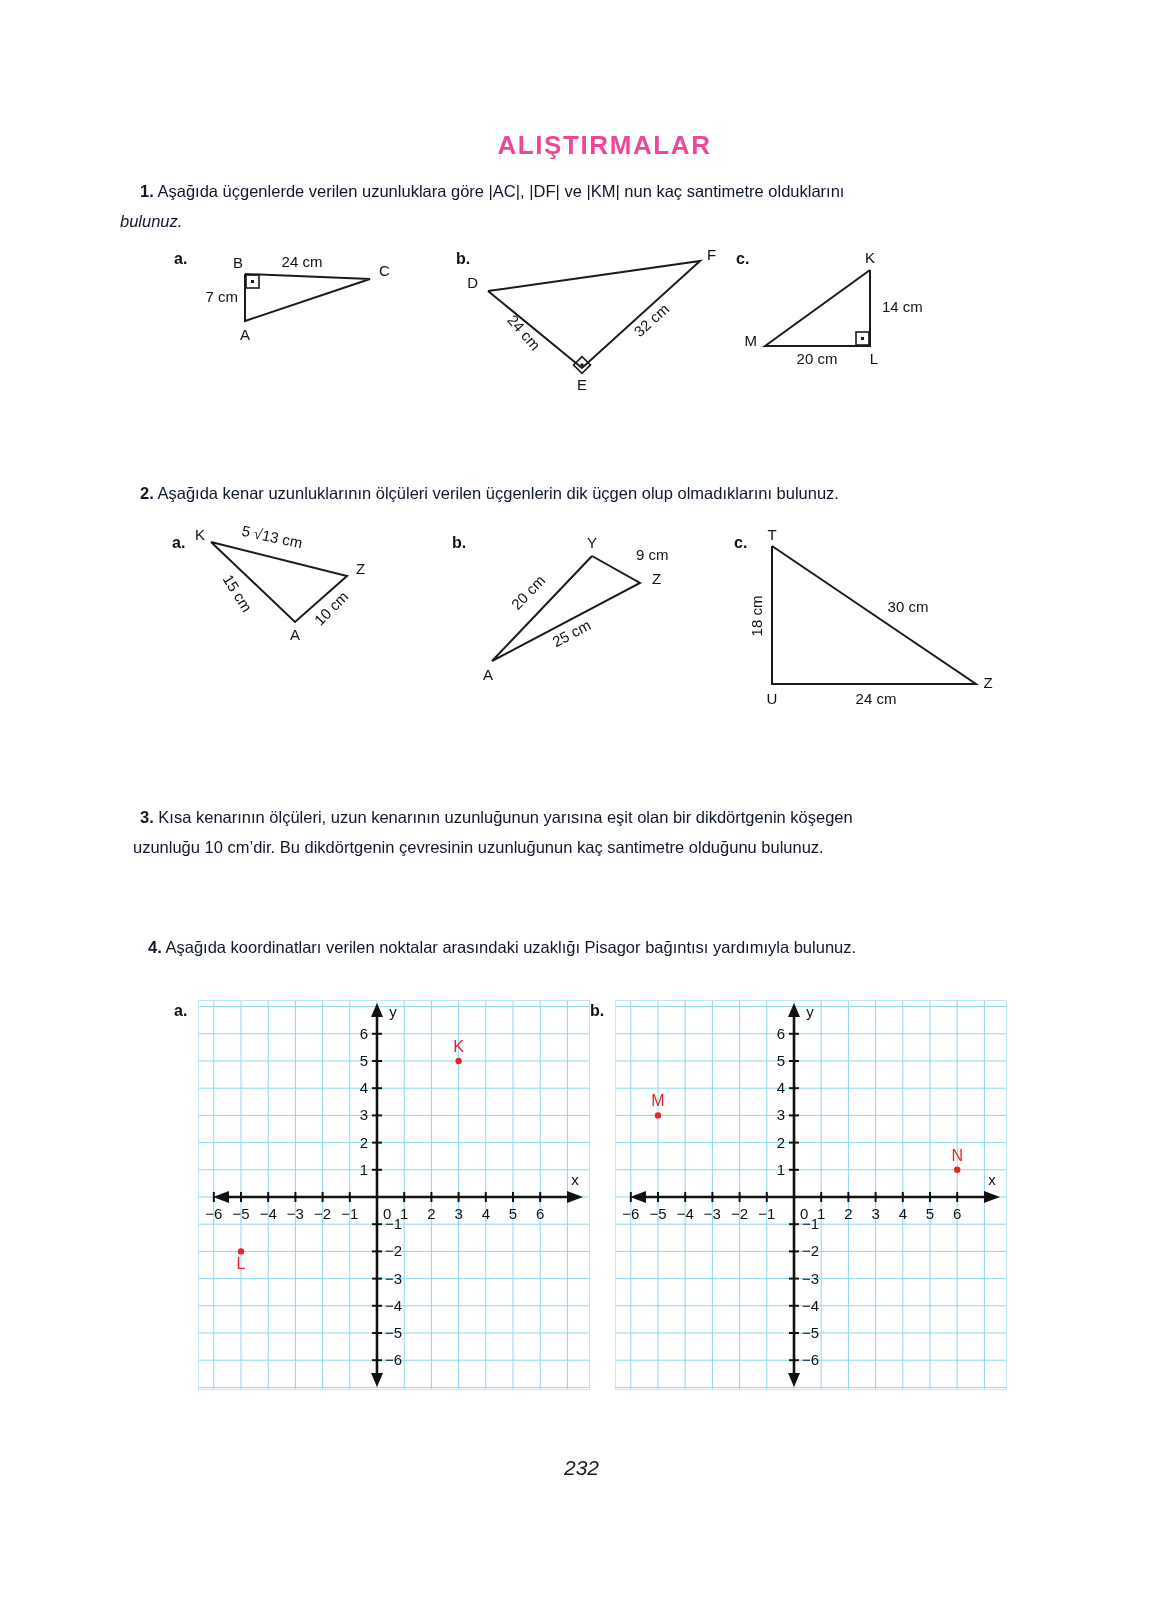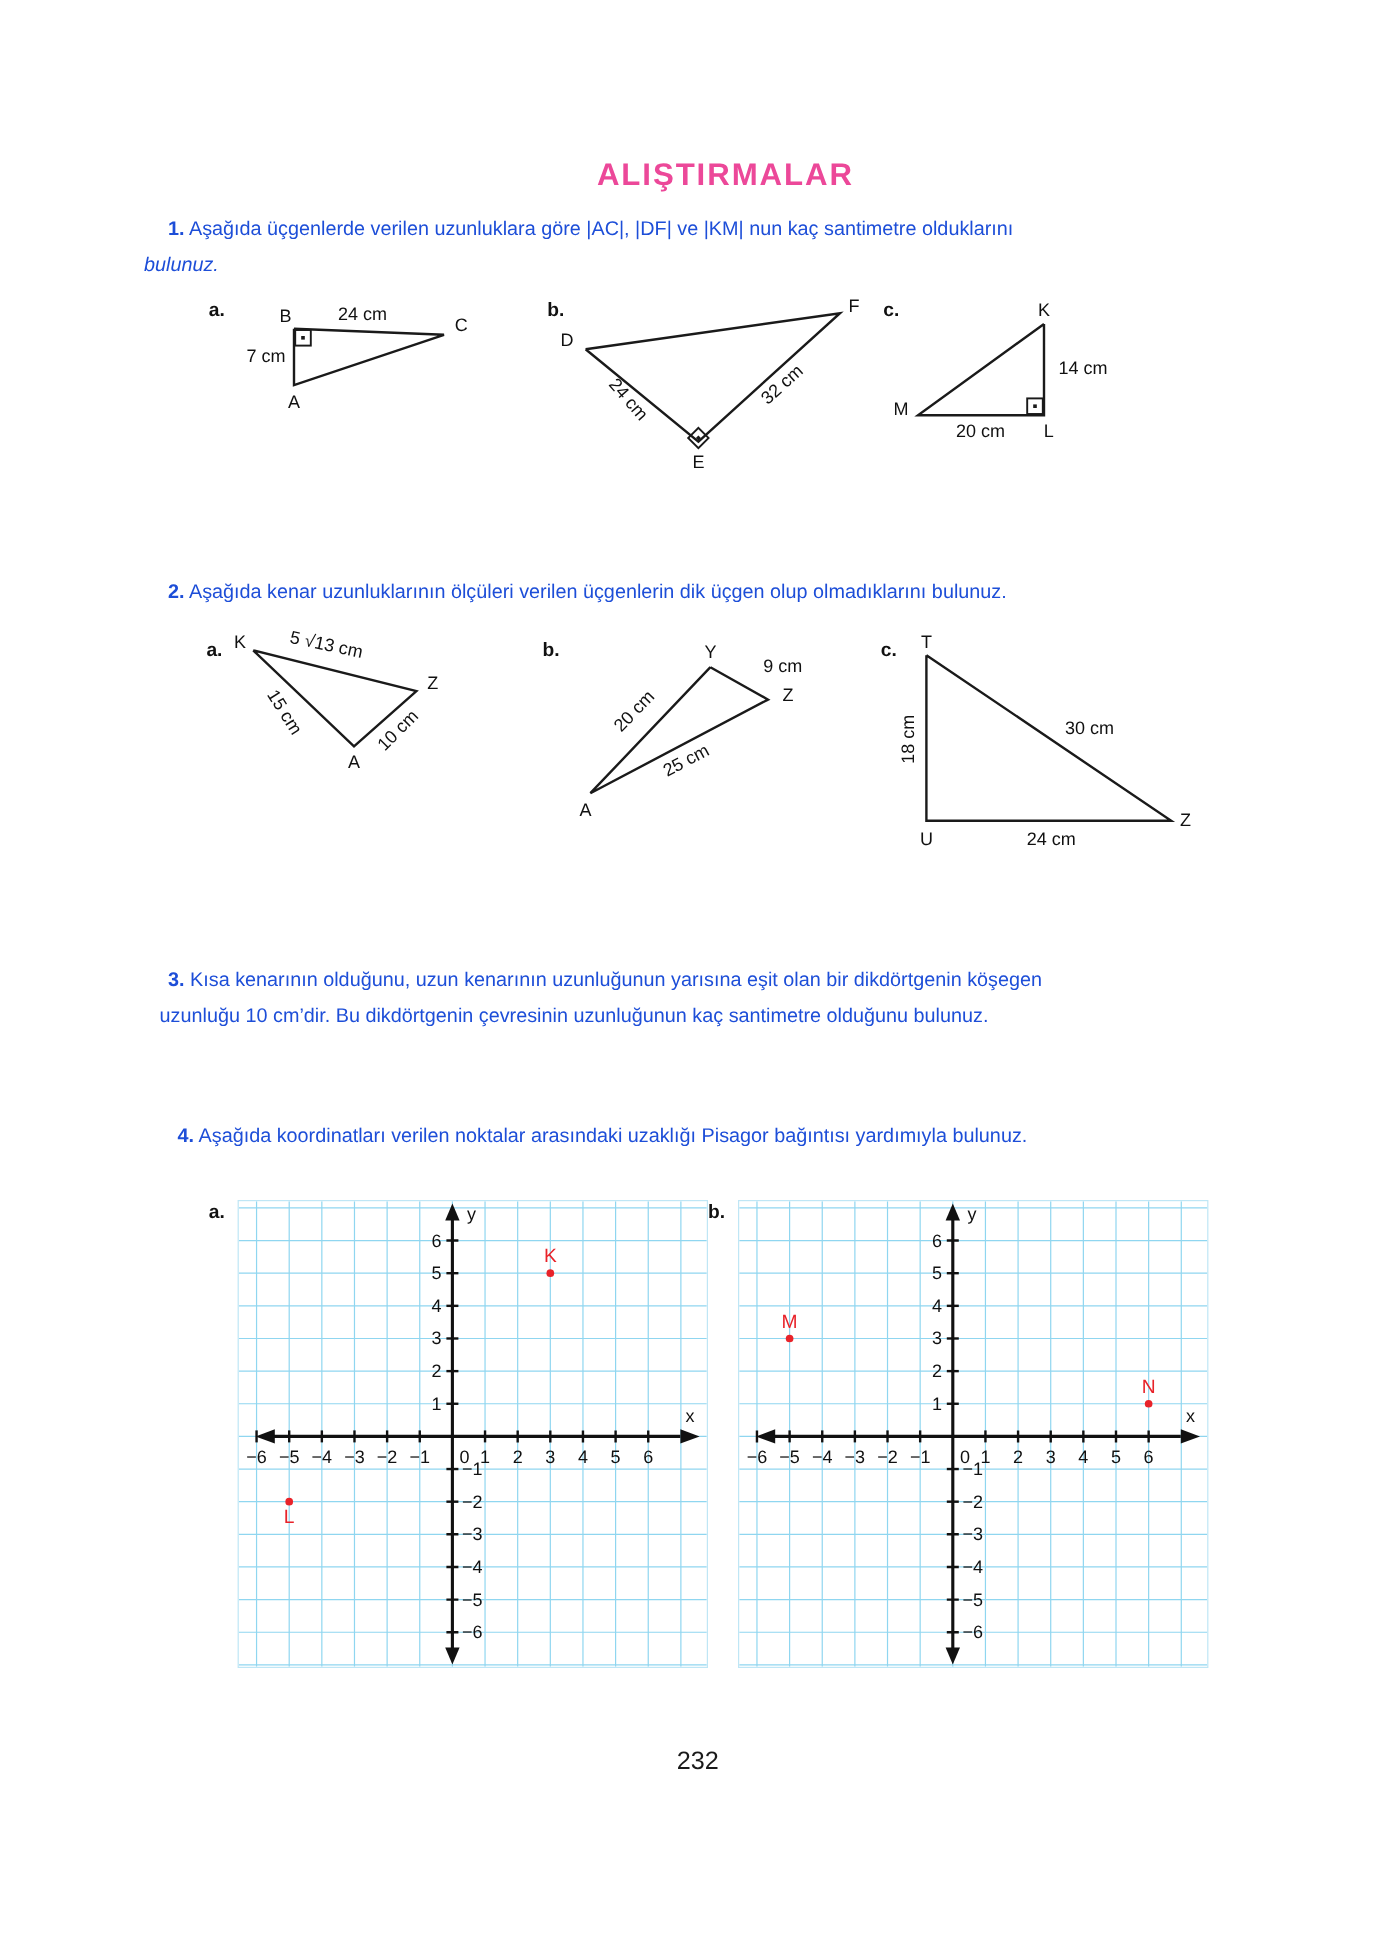--- a/index.html
+++ b/index.html
@@ -18,37 +18,37 @@
     position:absolute; left:0; top:130px; width:1163px;
     text-align:center;
     color:#ec4899;
     font-size:26px; font-weight:bold; letter-spacing:1.6px;margin-left:23px;
   }
 
   .qtext {
     position:absolute;
     font-size:16.5px;
     line-height:30px;
-    color:#1d4ed8;
+    color:#0f172a;
   }
   .qnum { font-weight:bold; }
 
   .lbl {
     position:absolute;
     font-size:16px;
     font-weight:bold;
     color:#111;
   }
 
   .fig { position:absolute; }
   .fig svg { display:block; overflow:visible; }
 
   .pagenum {
     position:absolute; left:0; top:1456px; width:1163px;
-    text-align:center; font-size:21px; color:#1a1a1a;
+    text-align:center; font-size:21px; color:#1a1a1a;font-style:italic;
   }
 
   
   .gridbox {
     position:absolute;
     background:#ffffff;
     border:1px solid #BFE6F5;
   }
   .gridbox svg { display:block; }
   .axis-label { font-size:15px; fill:#111; font-family:"Liberation Sans", sans-serif;}
@@ -160,21 +160,21 @@
       <text class="sidelbl" x="24" y="176" text-anchor="middle">U</text>
       <text class="sidelbl" x="240" y="160" text-anchor="middle">Z</text>
       <text class="sidelbl" x="14" y="88" transform="rotate(-90 14 88)" text-anchor="middle">18 cm</text>
       <text class="sidelbl" x="160" y="84" text-anchor="middle">30 cm</text>
       <text class="sidelbl" x="128" y="176" text-anchor="middle">24 cm</text>
     </svg>
   </div>
 
   <div class="qtext" style="left:140px; top:802px; width:900px;">
     <span class="qnum">3.</span>
-    <span>Kısa kenarının olduğunu, uzun kenarının uzunluğunun yarısına eşit olan bir dikdörtgenin köşegen</span>
+    <span>Kısa kenarının ölçüleri, uzun kenarının uzunluğunun yarısına eşit olan bir dikdörtgenin köşegen</span>
   </div>
   <div class="qtext" style="left:133px; top:832px; width:920px;">uzunluğu 10 cm’dir. Bu dikdörtgenin çevresinin uzunluğunun kaç santimetre olduğunu bulunuz.</div>
 
   <div class="qtext" style="left:148px; top:932px; width:900px;">
     <span class="qnum">4.</span>
     <span>Aşağıda koordinatları verilen noktalar arasındaki uzaklığı Pisagor bağıntısı yardımıyla bulunuz.</span>
   </div>
 
   <div class="lbl" style="left:174px; top:1002px;">a.</div>
   <div class="lbl" style="left:590px; top:1002px;">b.</div>

